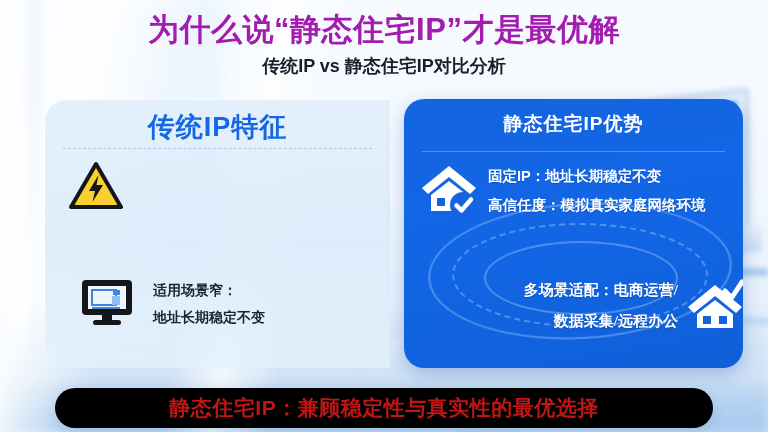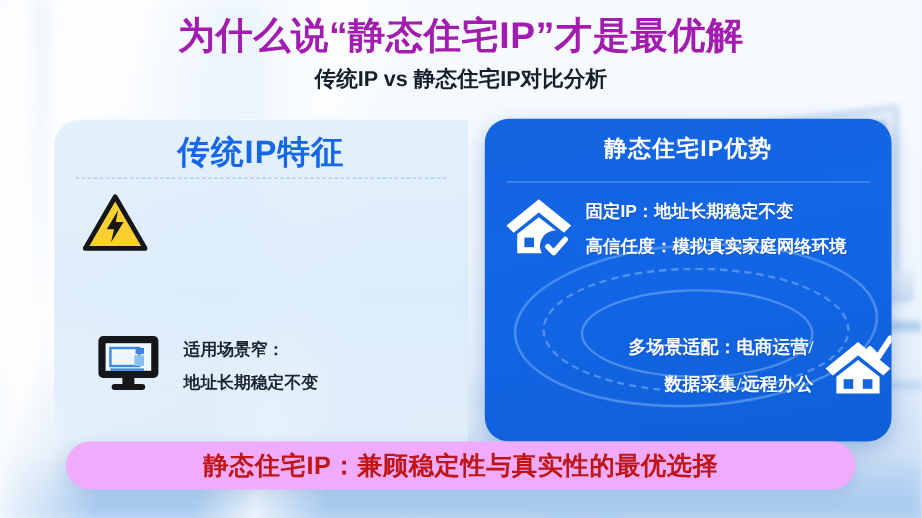--- a/index.html
+++ b/index.html
@@ -103,22 +103,22 @@
   .lines-dark .lite{font-weight:normal;}
   .lines-white{font-size:14.5px;font-weight:bold;color:#ffffff;line-height:29px;white-space:nowrap;
      text-shadow:0 1px 1px rgba(6,48,120,.35);}
   .lines-white.big{font-size:15px;line-height:31px;}
   .right-align{text-align:right;}
 
   
   .ico{flex:0 0 auto;display:block;}
 
   
-  .banner{position:absolute;left:55px;top:368px;width:658px;height:40px;
-     background:#f0abfc;border-radius:24px;z-index:7;
+  .banner{position:absolute;left:55px;top:388px;width:658px;height:40px;
+     background:#000000;border-radius:24px;z-index:7;
      box-shadow:0 4px 14px rgba(90,130,180,.22);
      display:flex;align-items:center;justify-content:center;}
   .banner-text{font-size:21px;font-weight:bold;color:#c01515;letter-spacing:.5px;}
 </style>
 </head>
 <body>
 
 <div class="stage">
 
   <div class="bg"></div>

